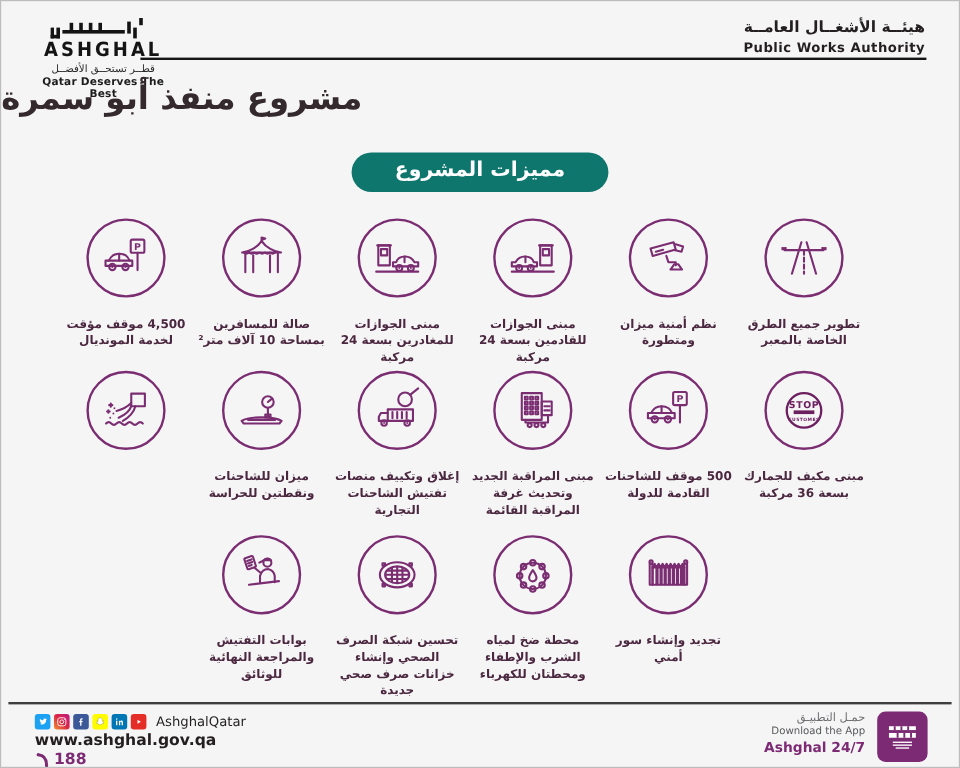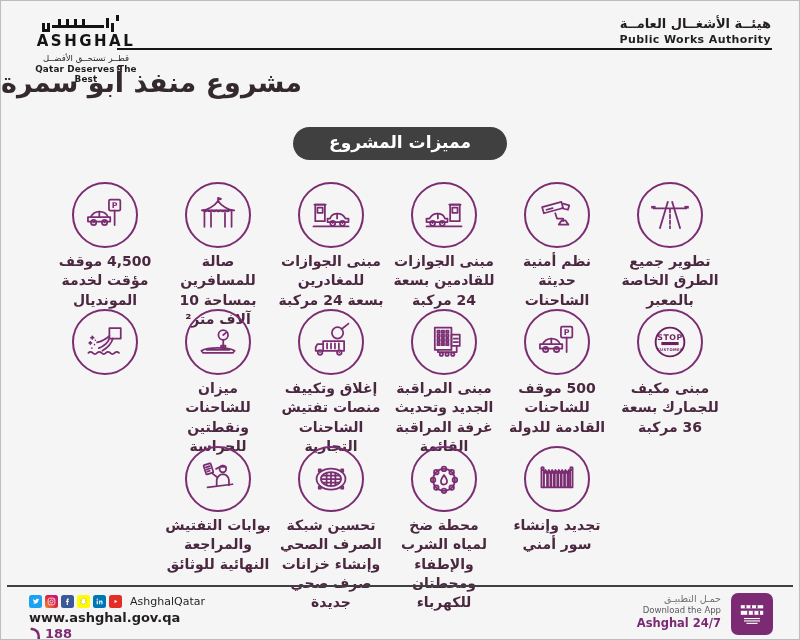--- a/index.html
+++ b/index.html
@@ -13,30 +13,30 @@
   .logo-tag-ar{font-size:8.5px;color:#2a2a2a;margin-top:4px;direction:rtl;}
   .logo-tag-en{font-size:8.8px;font-weight:bold;color:#1d1d1d;margin-top:1px;letter-spacing:.2px;}
   .authority{position:absolute;top:14px;right:28px;text-align:right;line-height:1.35;}
   .authority-ar{font-size:13px;font-weight:bold;color:#231f20;direction:rtl;}
   .authority-en{font-size:11px;font-weight:bold;color:#231f20;letter-spacing:.4px;}
   .header-rule{position:absolute;top:47px;left:116px;right:27px;height:2.4px;background:#161616;}
   
   .main-title{position:absolute;top:66px;left:0;right:0;text-align:left;
               font-size:27px;font-weight:bold;color:#342a2e;direction:rtl;}
   .badge-wrap{position:absolute;top:126px;left:0;right:0;text-align:center;}
-  .badge{display:inline-block;background:#404040;color:#ffffff;font-size:17px;font-weight:bold;
+  .badge{display:inline-block;background:#0f766e;color:#ffffff;font-size:17px;font-weight:bold;
          padding:5px 36px 8px;border-radius:17px;direction:rtl;}
   
   .features{position:absolute;top:181px;left:0;right:25px;}
   .frow{display:flex;flex-direction:row-reverse;justify-content:center;}
   .frow-1{height:127px;} .frow-2{height:137px;} .frow-3{height:120px;}
   .cell{width:113px;text-align:center;}
   .circ{width:62px;height:62px;border:2px solid #7b2d72;border-radius:50%;
         margin:0 auto;display:flex;align-items:center;justify-content:center;background:transparent;}
-  .cap{margin-top:4px;font-size:14px;font-weight:bold;color:#4b2840;line-height:1.38;
+  .cap{margin-top:16px;font-size:10px;font-weight:bold;color:#4b2840;line-height:1.38;
        direction:rtl;padding:0 3px;}
   .glyph *{stroke:#7b2d72;stroke-width:2;fill:none;stroke-linecap:round;stroke-linejoin:round;}
   .glyph .f{fill:#7b2d72;stroke:none;}
   .glyph .bgf{fill:#f5f5f6;stroke:#7b2d72;}
   .glyph text{stroke:none;font-family:"DejaVu Sans",sans-serif;font-weight:bold;}
   .stopg *{stroke:#6d2060;}
   .stopg .f{fill:#6d2060;stroke:none;}
   
   .footer-rule{position:absolute;top:584px;left:6px;right:6px;height:2px;background:#3f3f41;}
   .social-row{position:absolute;top:594px;left:28px;display:flex;align-items:flex-start;gap:3px;}
@@ -115,21 +115,21 @@
       <div class="cell">
         <div class="circ">
           <svg class="glyph" width="42" height="42" viewBox="0 0 48 48">
             <path d="M7 15 L29 9 L31 16 L9 22 Z"></path>
             <path d="M31 11 L38 13 L36.5 18 L29.5 16.3"></path>
             <path d="M12 18 l7 -1.8"></path>
             <path d="M22 22 L24 28 H31 V31"></path>
             <path d="M26 35 H37 L33.5 30 H29.5 Z"></path>
           </svg>
         </div>
-        <div class="cap">نظم أمنية حديثة الشاحنات</div>
+        <div class="cap">نظم أمنية ميزان ومتطورة</div>
       </div>
 
       <div class="cell">
         <div class="circ">
           <svg class="glyph" width="42" height="42" viewBox="0 0 48 48">
             <path d="M4 37 H44"></path>
             <rect x="31" y="12" width="11" height="19"></rect>
               <path d="M30 12 H43"></path>
             <rect x="33.5" y="15.5" width="6" height="6"></rect>
             <path d="M4 32 H28 V28 H25 C23.5 23.5 20 22.5 16.5 22.5 C12 22.5 9.5 24.5 7.5 28 H4 Z"></path>

